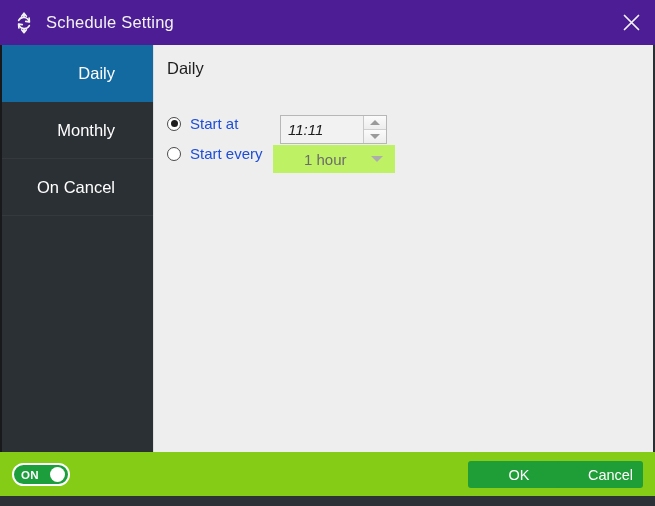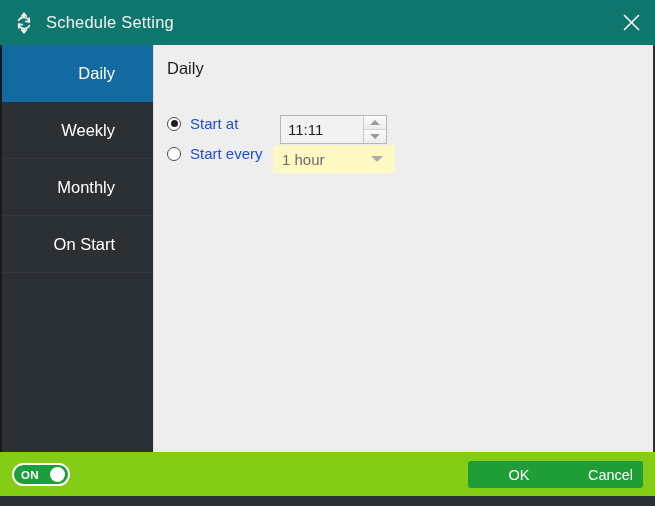--- a/index.html
+++ b/index.html
@@ -20,21 +20,21 @@
     background: #2a2f33;
     box-sizing: border-box;
   }
 
   
   #titlebar {
     position: absolute;
     left: 0; top: 0;
     width: 655px;
     height: 45px;
-    background: #0f766e;
+    background: #4c1d95;
     display: flex;
     align-items: center;
     box-sizing: border-box;
   }
   #title-icon {
     width: 22px;
     height: 22px;
     margin-left: 13px;
     flex: none;
     display: block;
@@ -158,20 +158,21 @@
     flex: 1 1 auto;
     border: none;
     outline: none;
     background: transparent;
     font-family: "Liberation Sans", sans-serif;
     font-size: 15px;
     color: #1d1d1d;
     padding: 0 0 0 7px;
     margin: 0;
     min-width: 0;
+    font-style: italic;
   }
   #spin-wrap {
     width: 22px;
     flex: none;
     display: flex;
     flex-direction: column;
     border-left: 1px solid #c8c8c8;
   }
   .spin-btn {
     flex: 1 1 50%;
@@ -190,25 +191,26 @@
   .tri-up   { border-bottom: 5px solid #9a9a9a; }
   .tri-down { border-top: 5px solid #9a9a9a; }
 
   
   #interval-select {
     position: absolute;
     left: 106px;
     top: 0;
     width: 122px;
     height: 28px;
-    background: #fef9c3;
+    background: #bef264;
     display: flex;
     align-items: center;
     box-sizing: border-box;
     cursor: default;
+    padding-left: 22px;
   }
   #interval-value {
     padding-left: 9px;
     font-size: 15px;
     color: #6c6c6c;
     flex: 1 1 auto;
     white-space: nowrap;
   }
   #interval-arrow {
     width: 0; height: 0;
@@ -303,27 +305,24 @@
         <path d="M1.5 1.5 L15.5 15.5 M15.5 1.5 L1.5 15.5" stroke="#f4f4f4" stroke-width="1.7" stroke-linecap="round"></path>
       </svg>
     </div>
   </div>
 
   <div id="sidebar">
     <div class="side-item active">
       <span>Daily</span>
     </div>
     <div class="side-item">
-      <span>Weekly</span>
+      <span>Monthly</span>
     </div>
     <div class="side-item">
-      <span>Monthly</span>
-    </div>
-    <div class="side-item">
-      <span>On Start</span>
+      <span>On Cancel</span>
     </div>
   </div>
 
   <div id="content">
     <div id="content-heading">Daily</div>
 
     <div class="form-row" id="row-start-at">
       <span class="radio checked"></span>
       <span class="radio-label">Start at</span>
       <div id="time-field">

